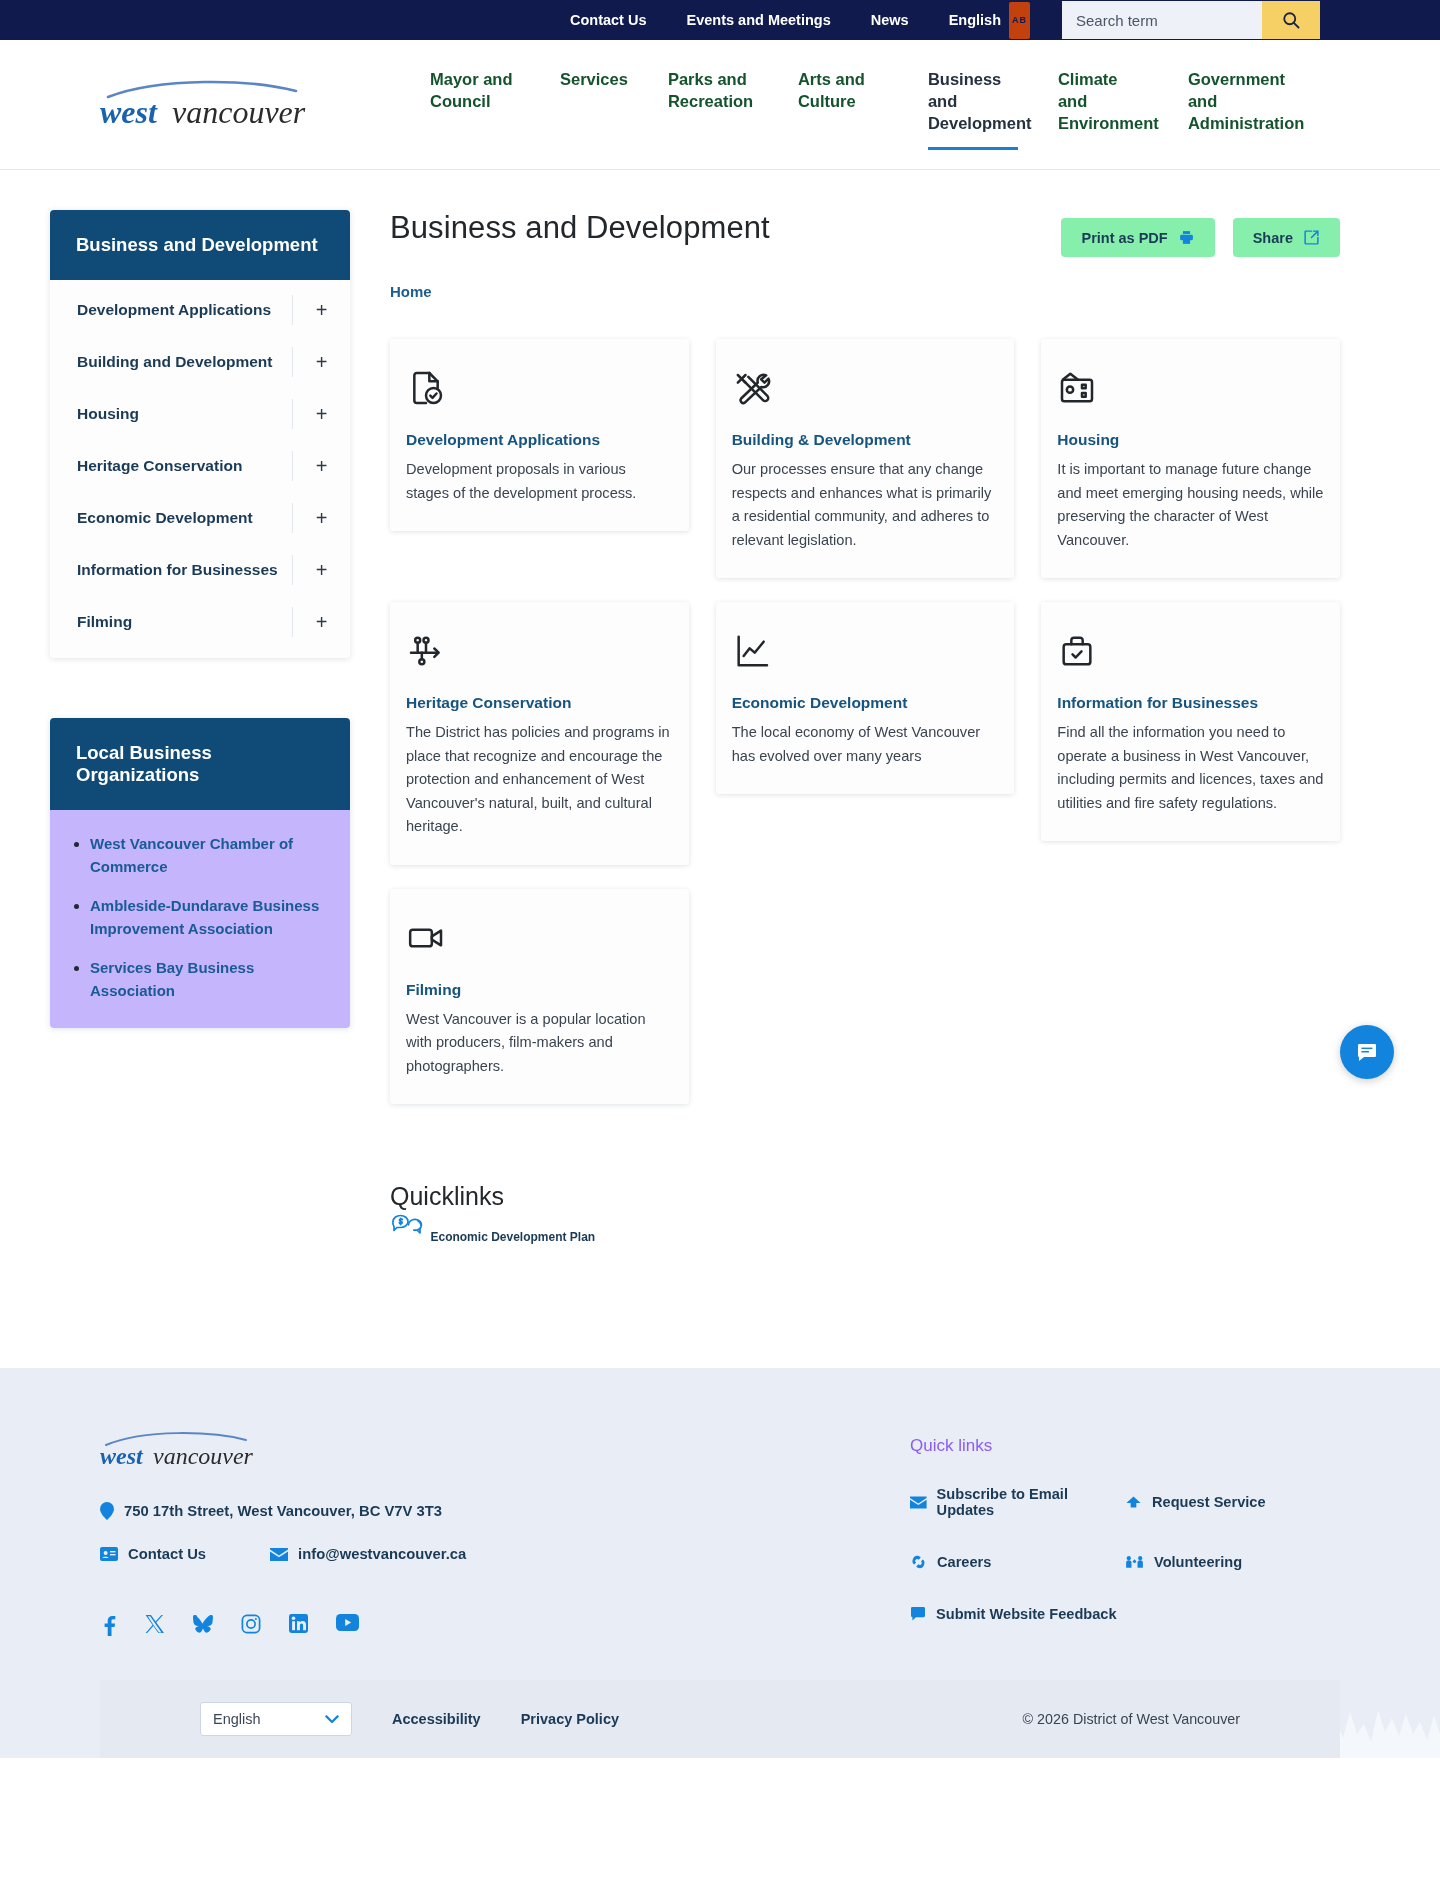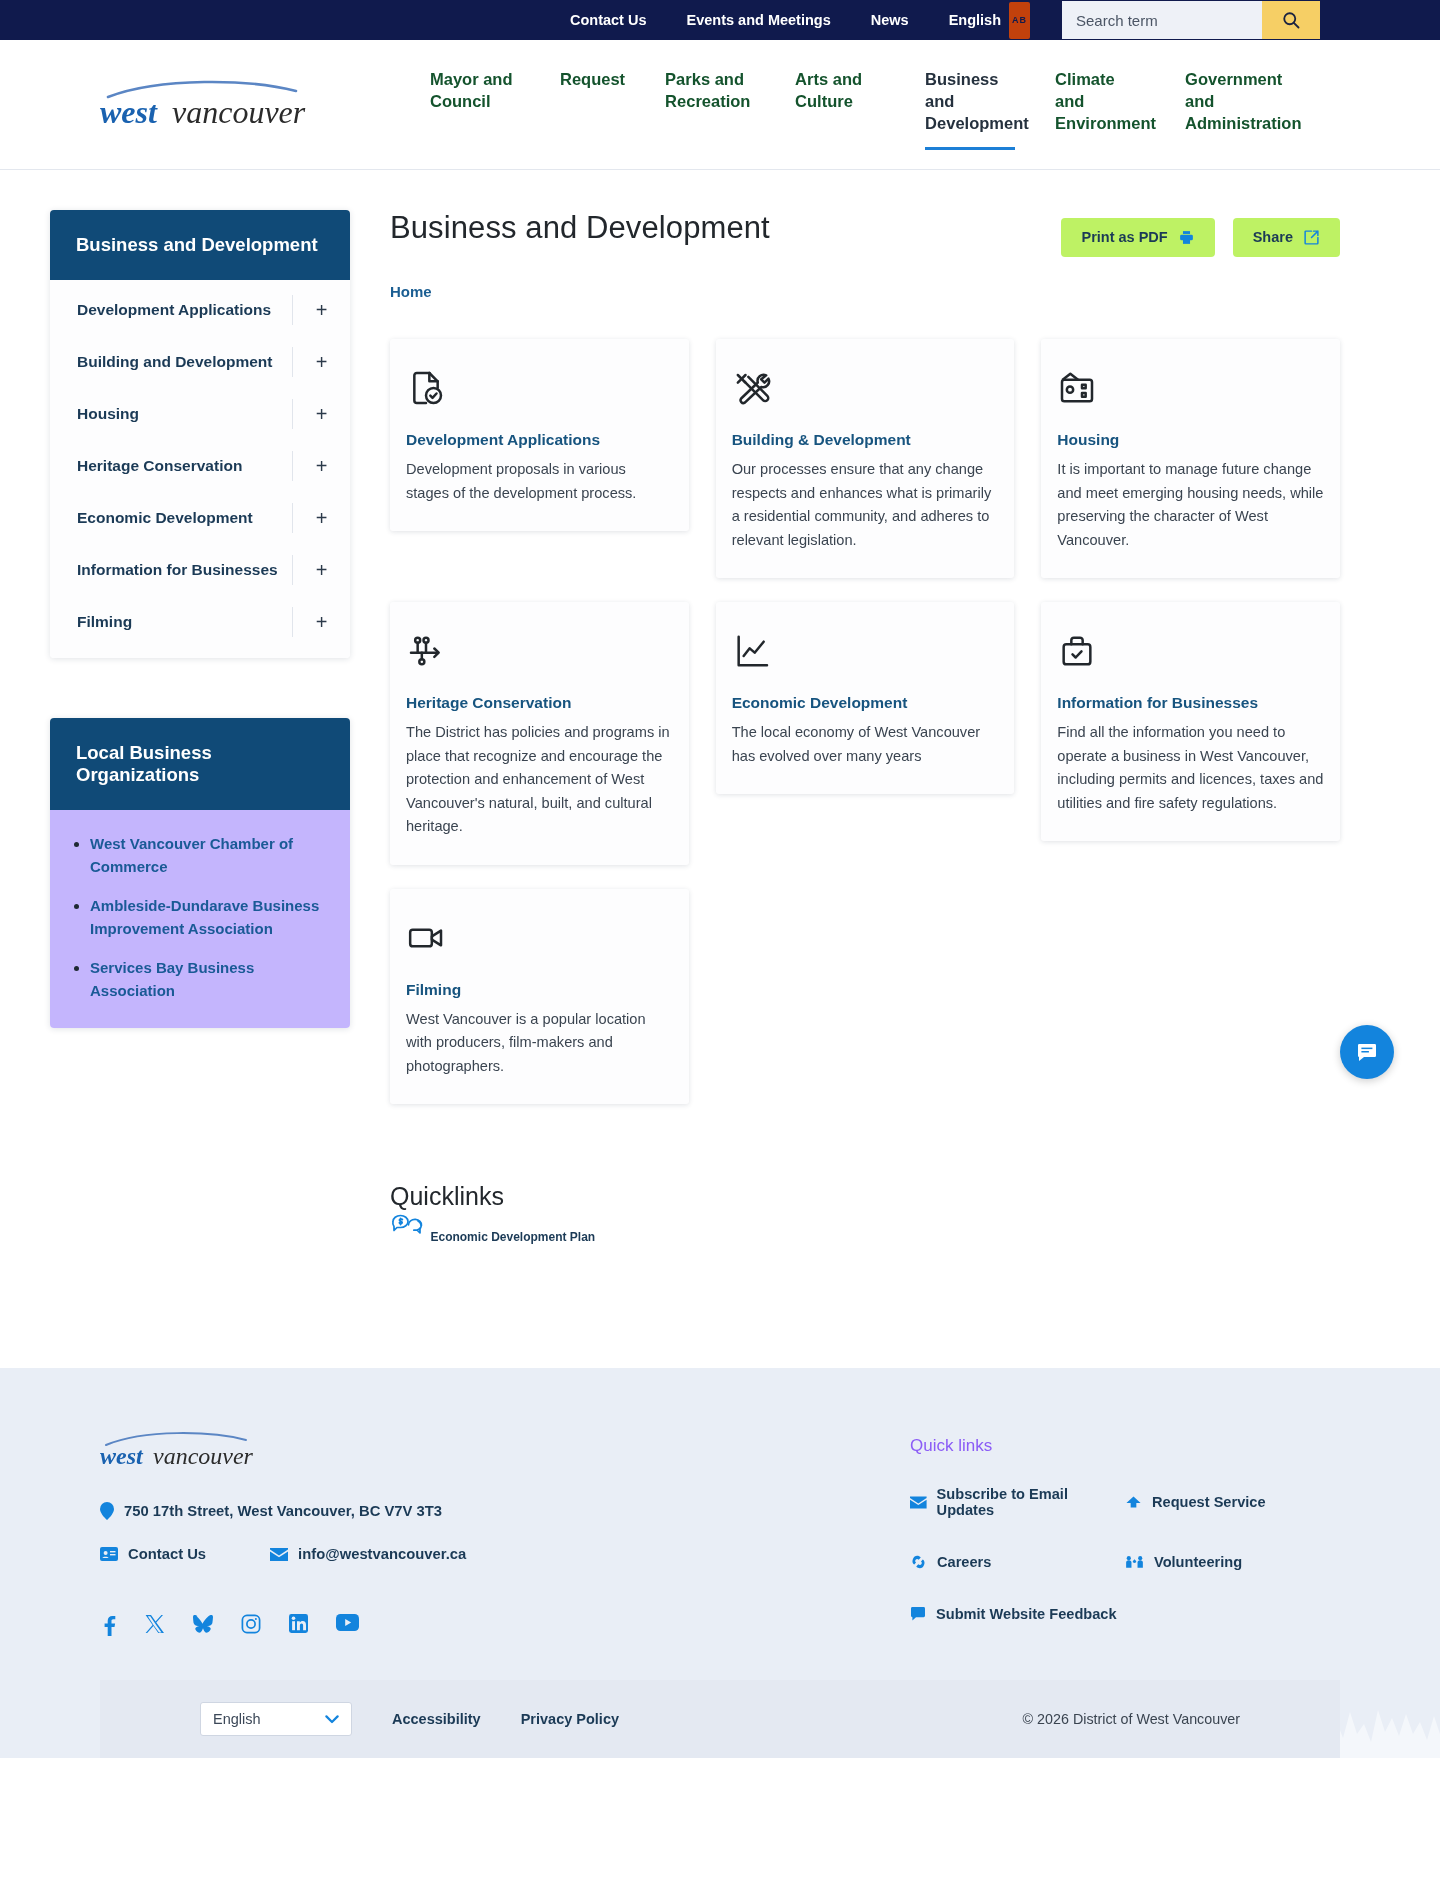--- a/index.html
+++ b/index.html
@@ -182,28 +182,29 @@
   .main { flex: 1; padding: 40px 100px 0 40px; }
   .main-head { display: flex; align-items: flex-start; justify-content: space-between; }
   .page-title {
     font-size: 31px;
     font-weight: 400;
     color: #22272c;
     letter-spacing: .1px;
   }
   .actions { display: flex; gap: 18px; padding-top: 8px; }
   .action-btn {
-    background: #bef264;
+    background: #86efac;
     border: none;
     border-radius: 4px;
     padding: 11px 20px;
     font-size: 14.5px;
     font-weight: 700;
     color: #1b3a56;
     display: flex;
+    align-items: center;
     gap: 10px;
     cursor: pointer;
     font-family: "Liberation Sans", sans-serif;
   }
   .breadcrumb { margin-top: 26px; }
   .breadcrumb a {
     font-size: 15px;
     font-weight: 700;
     color: #1b5e92;
     text-decoration: none;
@@ -346,21 +347,21 @@
 <div class="header">
   <a class="logo">
     <svg viewBox="0 0 240 56" width="240" height="56">
       <path d="M8 22 C 60 2, 150 4, 196 16" stroke="#5b86c4" stroke-width="2.6" fill="none" stroke-linecap="round"></path>
       <text x="0" y="48" font-family="'Liberation Serif',serif" font-size="32" font-style="italic" font-weight="bold" fill="#1a62b0">west</text>
       <text x="72" y="48" font-family="'Liberation Serif',serif" font-size="32" font-style="italic" fill="#2b2b2b">vancouver</text>
     </svg>
   </a>
   <nav class="mainnav">
     <a class="nav-item">Mayor and Council</a>
-    <a class="nav-item">Request</a>
+    <a class="nav-item">Services</a>
     <a class="nav-item">Parks and Recreation</a>
     <a class="nav-item">Arts and Culture</a>
     <a class="nav-item active">Business and Development</a>
     <a class="nav-item">Climate and Environment</a>
     <a class="nav-item">Government and Administration</a>
   </nav>
 </div>
 
 <div class="page">
 

